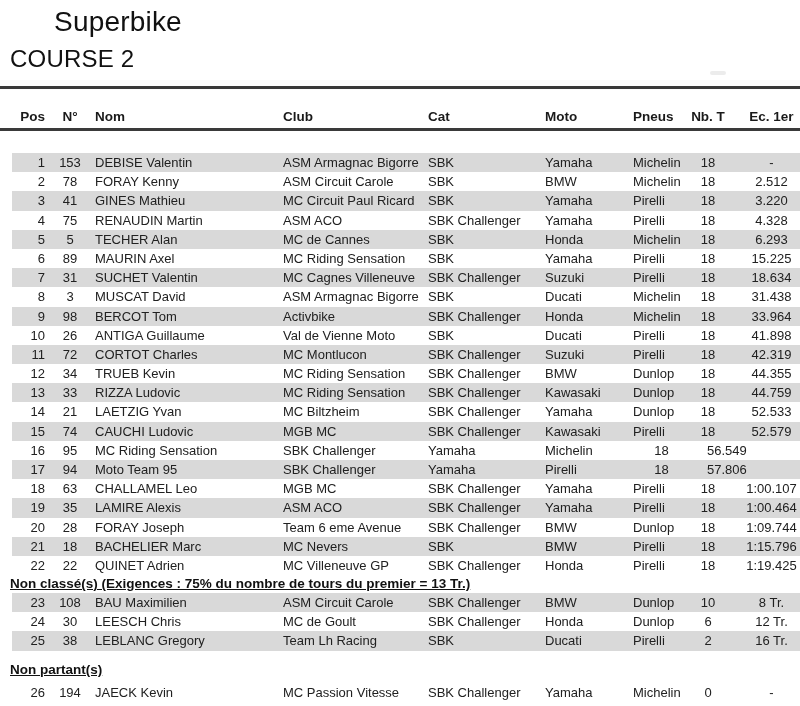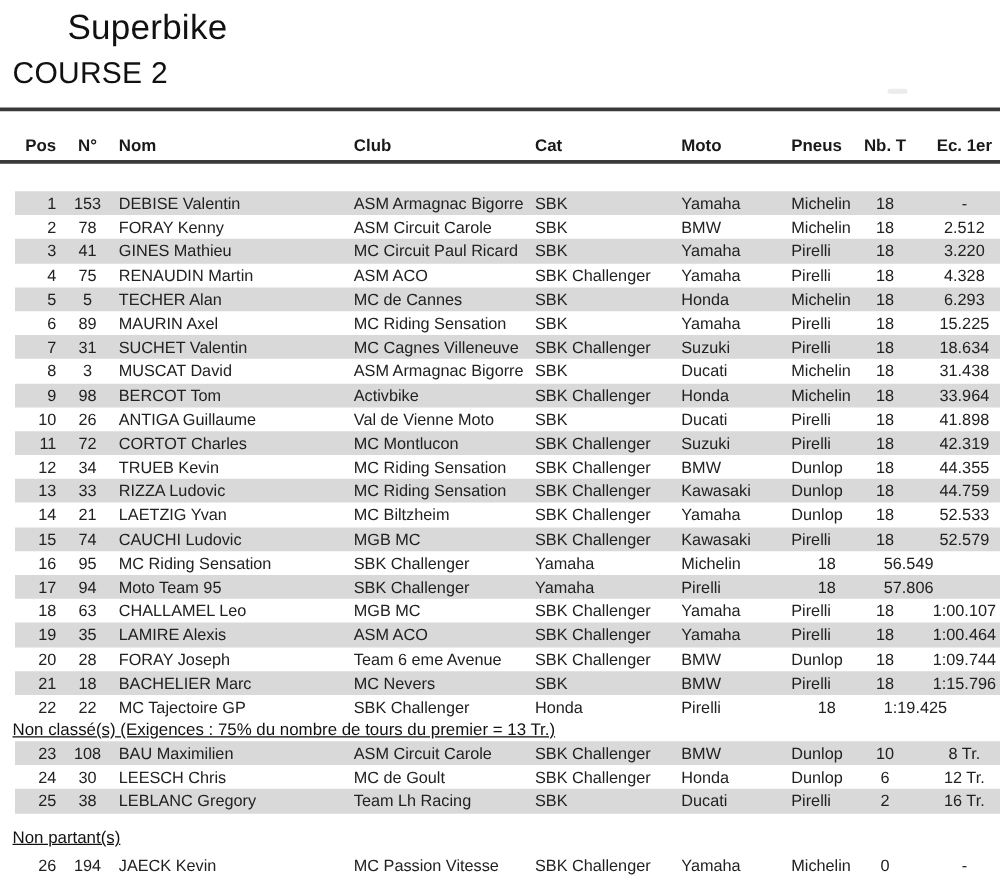--- a/index.html
+++ b/index.html
@@ -53,21 +53,21 @@
   .row.striped { background:#d9d9d9; }
   .cell { overflow:visible; line-height:19.2px; }
   .c-pos   { text-align:right; }
   .c-num   { text-align:center; }
   .c-nom, .c-club, .c-cat, .c-moto, .c-pneus { text-align:left; }
   .c-nbt   { text-align:center; }
   .c-ec    { text-align:center; padding-left:17px; }
 
   .section-header {
     position:absolute; left:10px;
-    font-size:13.5px; font-weight:400;
+    font-size:13.5px; font-weight:700;
     text-decoration:underline;
     color:#111;
     white-space:nowrap;
   }
   .nc-header { top:576px; }
   .np-header { top:662px; }
 </style>
 </head>
 <body>
 
@@ -319,21 +319,22 @@
         <div class="cell c-club">MC Nevers</div>
         <div class="cell c-cat">SBK</div>
         <div class="cell c-moto">BMW</div>
         <div class="cell c-pneus">Pirelli</div>
         <div class="cell c-nbt">18</div>
         <div class="cell c-ec">1:15.796</div>
       </div>
       <div class="grid-row row">
         <div class="cell c-pos">22</div>
         <div class="cell c-num">22</div>
-        <div class="cell c-club">MC Tajectoire GP</div>
+        <div class="cell c-nom">QUINET Adrien</div>
+        <div class="cell c-club">MC Villeneuve GP</div>
         <div class="cell c-cat">SBK Challenger</div>
         <div class="cell c-moto">Honda</div>
         <div class="cell c-pneus">Pirelli</div>
         <div class="cell c-nbt">18</div>
         <div class="cell c-ec">1:19.425</div>
       </div>
     </div>
 
   <div class="section-header nc-header">Non classé(s) (Exigences : 75% du nombre de tours du premier = 13 Tr.)</div>
   <div class="rows rows-nc" id="rows-nc">

